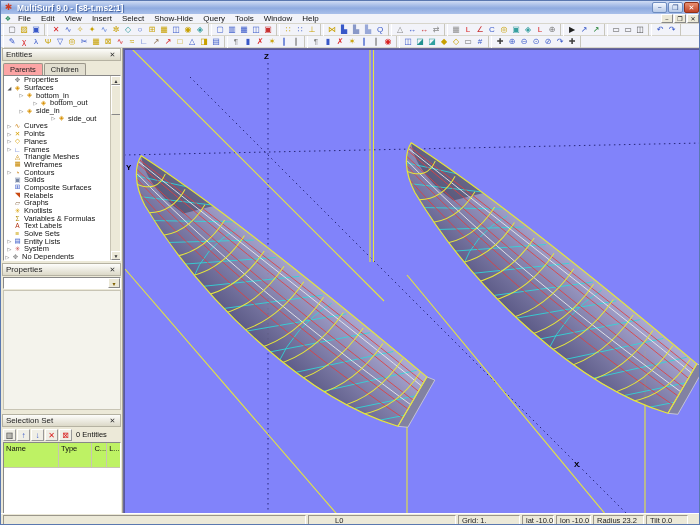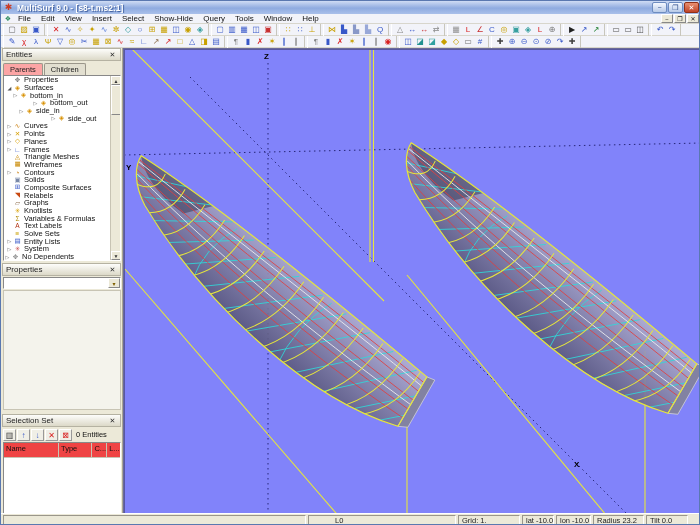--- a/index.html
+++ b/index.html
@@ -71,21 +71,21 @@
   #propbody{position:absolute;left:2px;top:27px;width:118px;height:120px;background:#f4f3ec;
     border:1px solid #c8c4b4;}
 
   #sspanel{position:absolute;left:0;top:366px;width:122px;}
   #sstools{position:absolute;left:2px;top:14px;width:118px;height:13px;display:flex;align-items:center;}
   .ssbtn{width:13px;height:12px;font-size:8px;line-height:11px;text-align:center;margin-right:1px;
     background:#f0efe6;border:1px solid;border-color:#fff #999 #999 #fff;}
   #sscount{font-size:7.5px;color:#111;margin-left:3px;}
   #sstable{position:absolute;left:2px;top:28px;width:118px;height:109px;background:#fff;
     border:1px solid;border-color:#888 #fff #fff #888;overflow:hidden;}
-  #sstable .hdr{display:flex;height:15px;background:#ef4444;border-bottom:1px solid #c8c4b4;}
+  #sstable .hdr{display:flex;height:25px;background:#bef264;border-bottom:1px solid #c8c4b4;}
   #sstable .hcell{font-size:7.5px;color:#111;padding:1px 2px;border-right:1px solid #c8c4b4;overflow:hidden;white-space:nowrap;}
 
   
   #viewport{position:absolute;left:122px;top:47px;width:578px;height:465px;background:#8183fa;
     border-left:1px solid #6a6a9a;border-top:1px solid #6a6a9a;}
   #viewport svg{display:block;}
 
   
   #statusbar{position:absolute;left:0;top:512px;width:700px;height:13px;background:#ece9d8;
     display:flex;align-items:center;padding:1px 2px;border-top:1px solid #fff;}
@@ -272,21 +272,21 @@
             <div class="trow" style="padding-left: 2px;">
               <span class="tarrow"></span>
               <span class="ticon" style="color: rgb(112, 112, 112);">✥</span>
               <span class="tlabel">Properties</span>
             </div>
             <div class="trow" style="padding-left: 2px;">
               <span class="tarrow">◢</span>
               <span class="ticon" style="color: rgb(216, 144, 0);">◈</span>
               <span class="tlabel">Surfaces</span>
             </div>
-            <div class="trow" style="padding-left: 8px;">
+            <div class="trow" style="padding-left: 14px;">
               <span class="tarrow">▷</span>
               <span class="ticon" style="color: rgb(216, 144, 0);">◈</span>
               <span class="tlabel">bottom_in</span>
             </div>
             <div class="trow" style="padding-left: 28px;">
               <span class="tarrow">▷</span>
               <span class="ticon" style="color: rgb(216, 144, 0);">◈</span>
               <span class="tlabel">bottom_out</span>
             </div>
             <div class="trow" style="padding-left: 14px;">

